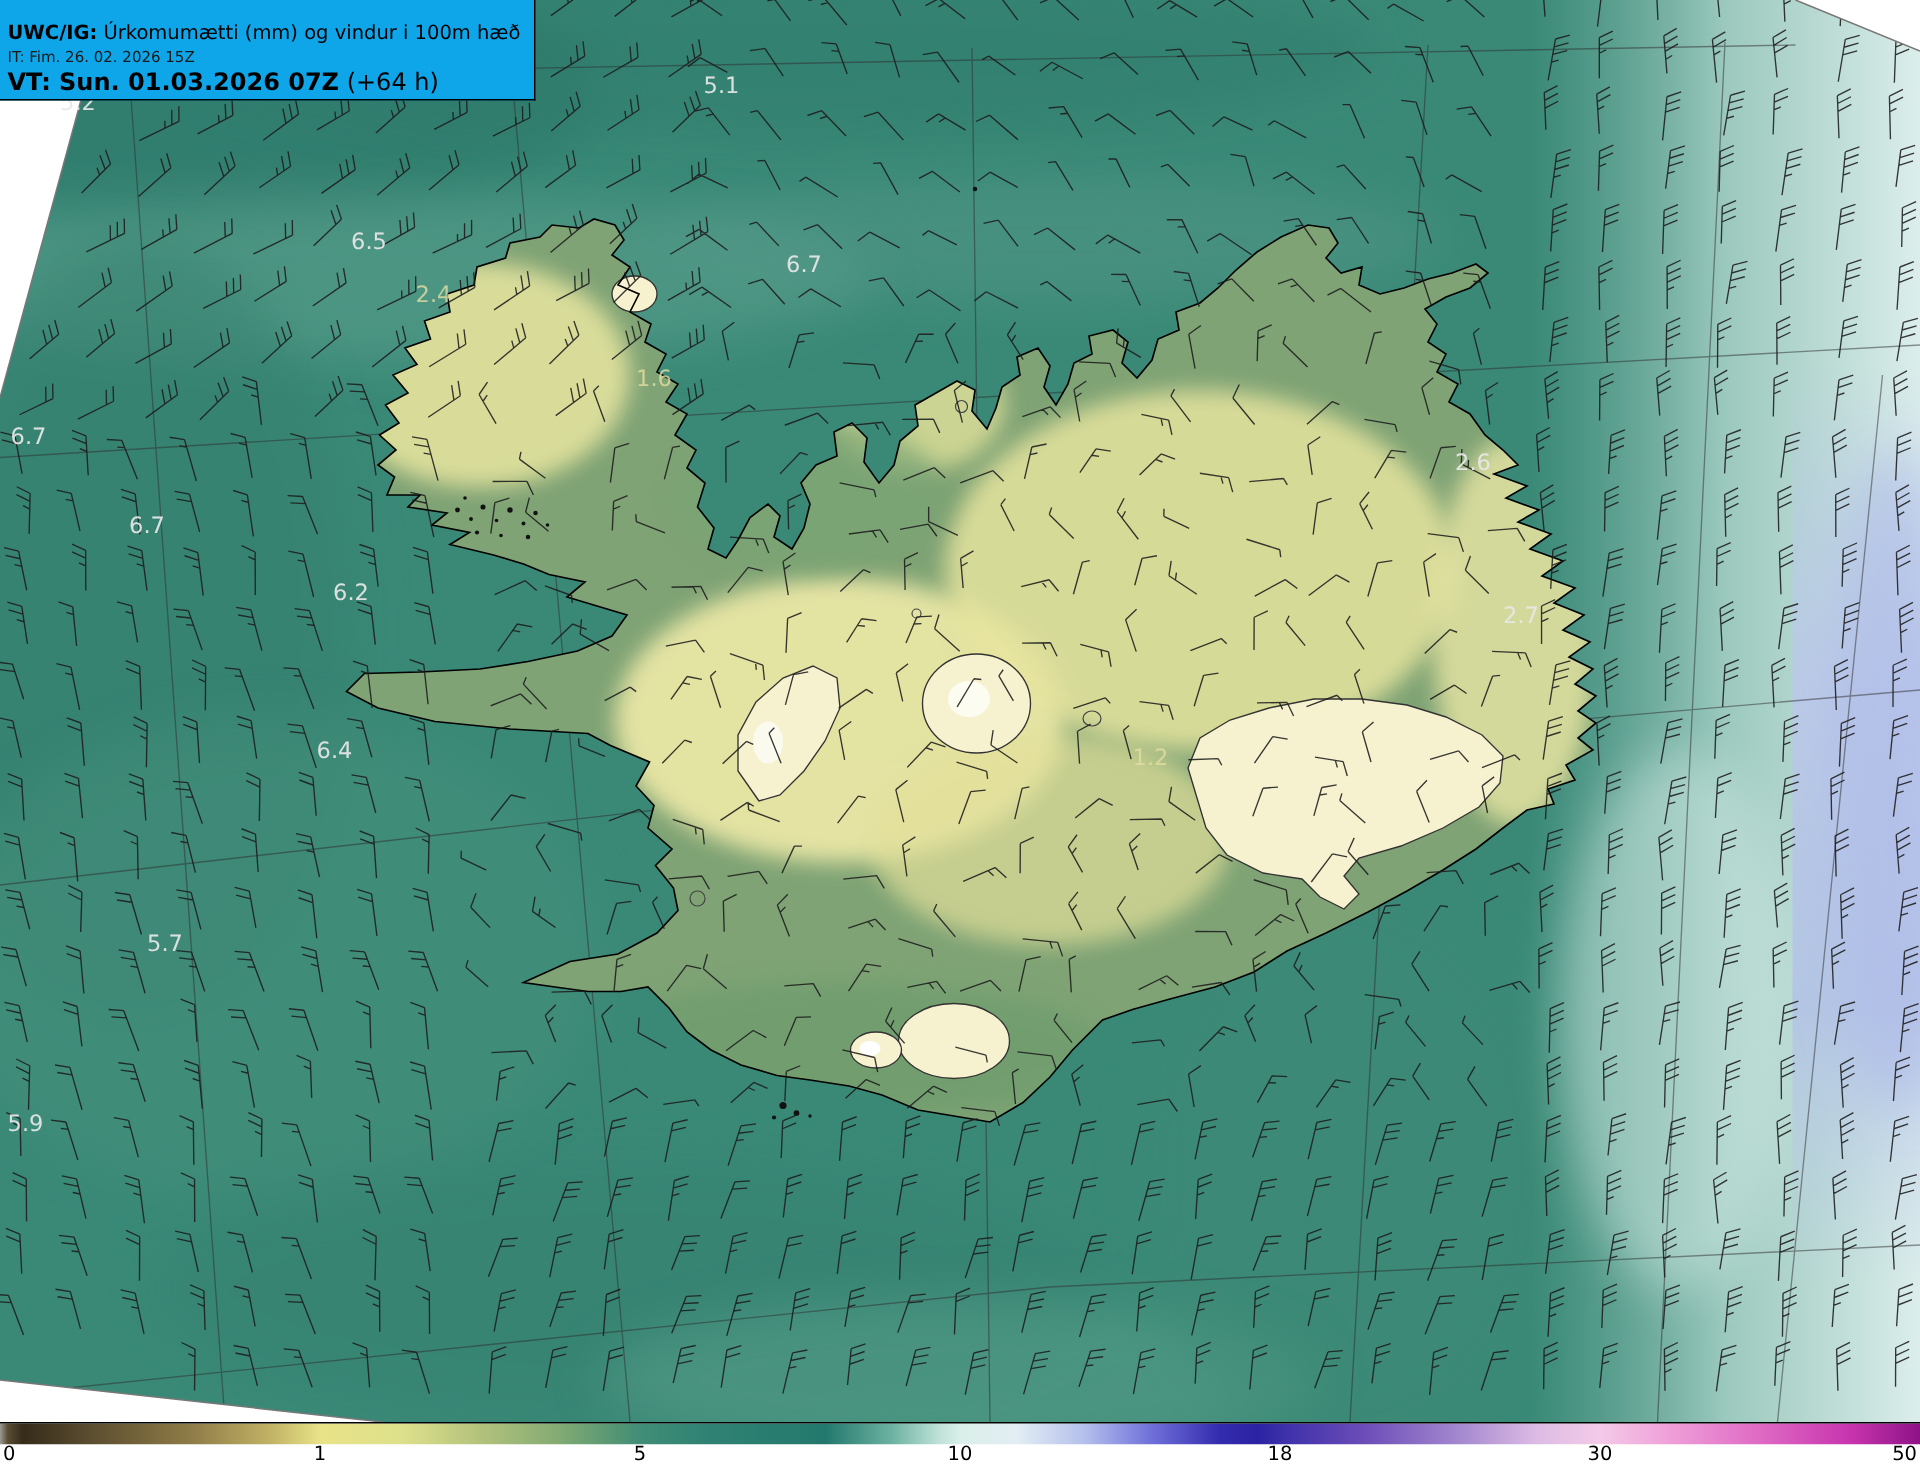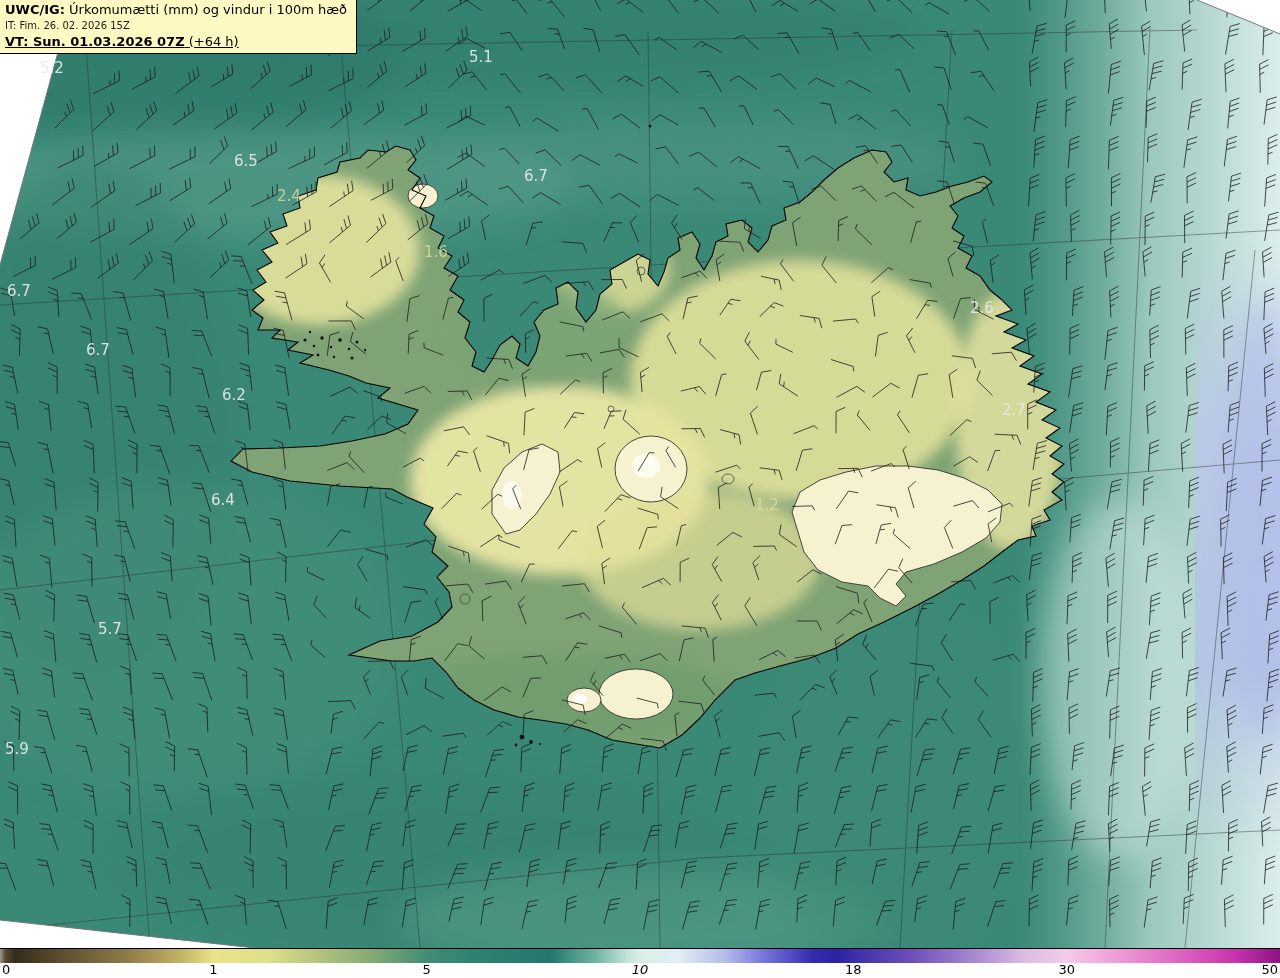--- a/index.html
+++ b/index.html
@@ -1,26 +1,26 @@
 <!DOCTYPE html>
 <html><head>
 <meta charset="utf-8">
 <style>
   html,body{margin:0;padding:0;background:#ffffff;}
   .viewport{position:relative;width:1280px;height:978px;overflow:hidden;background:#fff;
             font-family:"DejaVu Sans","Liberation Sans",sans-serif;}
   svg text{font-family:"DejaVu Sans","Liberation Sans",sans-serif;}
 
   
-  .title-box{position:absolute;left:0;top:0;z-index:30;background:#fef9c3;
+  .title-box{position:absolute;left:0;top:0;z-index:30;background:#0ea5e9;
              border-right:1.5px solid #000;border-bottom:1.5px solid #000;
-             padding:2px 9px 3px 5px;line-height:16px;color:#000;}
+             padding:15px 9px 3px 5px;line-height:16px;color:#000;}
   .title-box .t1{font-size:13px;white-space:nowrap;}
   .title-box .t2{font-size:10px;color:#1a1a1a;white-space:nowrap;}
-  .title-box .t3{font-size:13px;white-space:nowrap;text-decoration:underline;}
+  .title-box .t3{font-size:16px;white-space:nowrap;}
   .title-box .b{font-weight:bold;}
 
   
   .colorbar{position:absolute;left:0;top:948px;width:1280px;height:15px;z-index:20;
             border-top:1px solid #000;box-sizing:border-box;}
   .colorbar-labels{position:absolute;left:0;top:963px;width:1280px;height:15px;z-index:20;
                    background:#ffffff;}
   .colorbar-labels span{position:absolute;top:-1px;font-size:13px;color:#000;line-height:15px;}
 
   .contour-bright{fill:#e9e9e9;opacity:0.92;}
@@ -177,19 +177,19 @@
     <div class="t1"><span class="b">UWC/IG:</span> <span>Úrkomumætti (mm) og vindur i 100m hæð</span></div>
     <div class="t2">IT: Fim. 26. 02. 2026 15Z</div>
     <div class="t3"><span class="b">VT: Sun. 01.03.2026 07Z</span> <span>(+64 h)</span></div>
   </div>
 
   <div id="colorbar" class="colorbar" style="background: linear-gradient(90deg, rgb(154, 154, 148) 0%, rgb(90, 76, 51) 0.4%, rgb(53, 43, 26) 1.2%, rgb(94, 80, 49) 5%, rgb(143, 124, 72) 10%, rgb(192, 177, 101) 14%, rgb(233, 227, 136) 16.7%, rgb(221, 224, 139) 21%, rgb(179, 194, 124) 25%, rgb(132, 171, 116) 29%, rgb(85, 150, 115) 32%, rgb(65, 141, 119) 33.3%, rgb(47, 130, 115) 37%, rgb(35, 120, 109) 43%, rgb(110, 179, 162) 46.5%, rgb(194, 227, 218) 49%, rgb(218, 239, 233) 50%, rgb(226, 237, 244) 53%, rgb(180, 191, 236) 56.5%, rgb(111, 111, 217) 60%, rgb(52, 44, 174) 63.5%, rgb(42, 34, 162) 65.5%, rgb(59, 47, 168) 66.7%, rgb(107, 76, 184) 71%, rgb(164, 136, 207) 76%, rgb(220, 187, 228) 80%, rgb(244, 203, 232) 83.3%, rgb(239, 159, 216) 87%, rgb(221, 102, 194) 92%, rgb(198, 51, 173) 96.5%, rgb(142, 19, 134) 100%);"></div>
   <div id="colorbar-labels" class="colorbar-labels">
       <span style="left: 2px;">0</span>
       <span style="left: 16.6667%; transform: translateX(-50%);">1</span>
       <span style="left: 33.3333%; transform: translateX(-50%);">5</span>
-      <span style="left: 50%; transform: translateX(-50%); font-style: italic;">10</span>
+      <span style="left: 50%; transform: translateX(-50%);">10</span>
       <span style="left: 66.6667%; transform: translateX(-50%);">18</span>
       <span style="left: 83.3333%; transform: translateX(-50%);">30</span>
       <span style="right: 2px; text-align: right;">50</span>
     </div>
 
 </div>
 
 </body></html>

